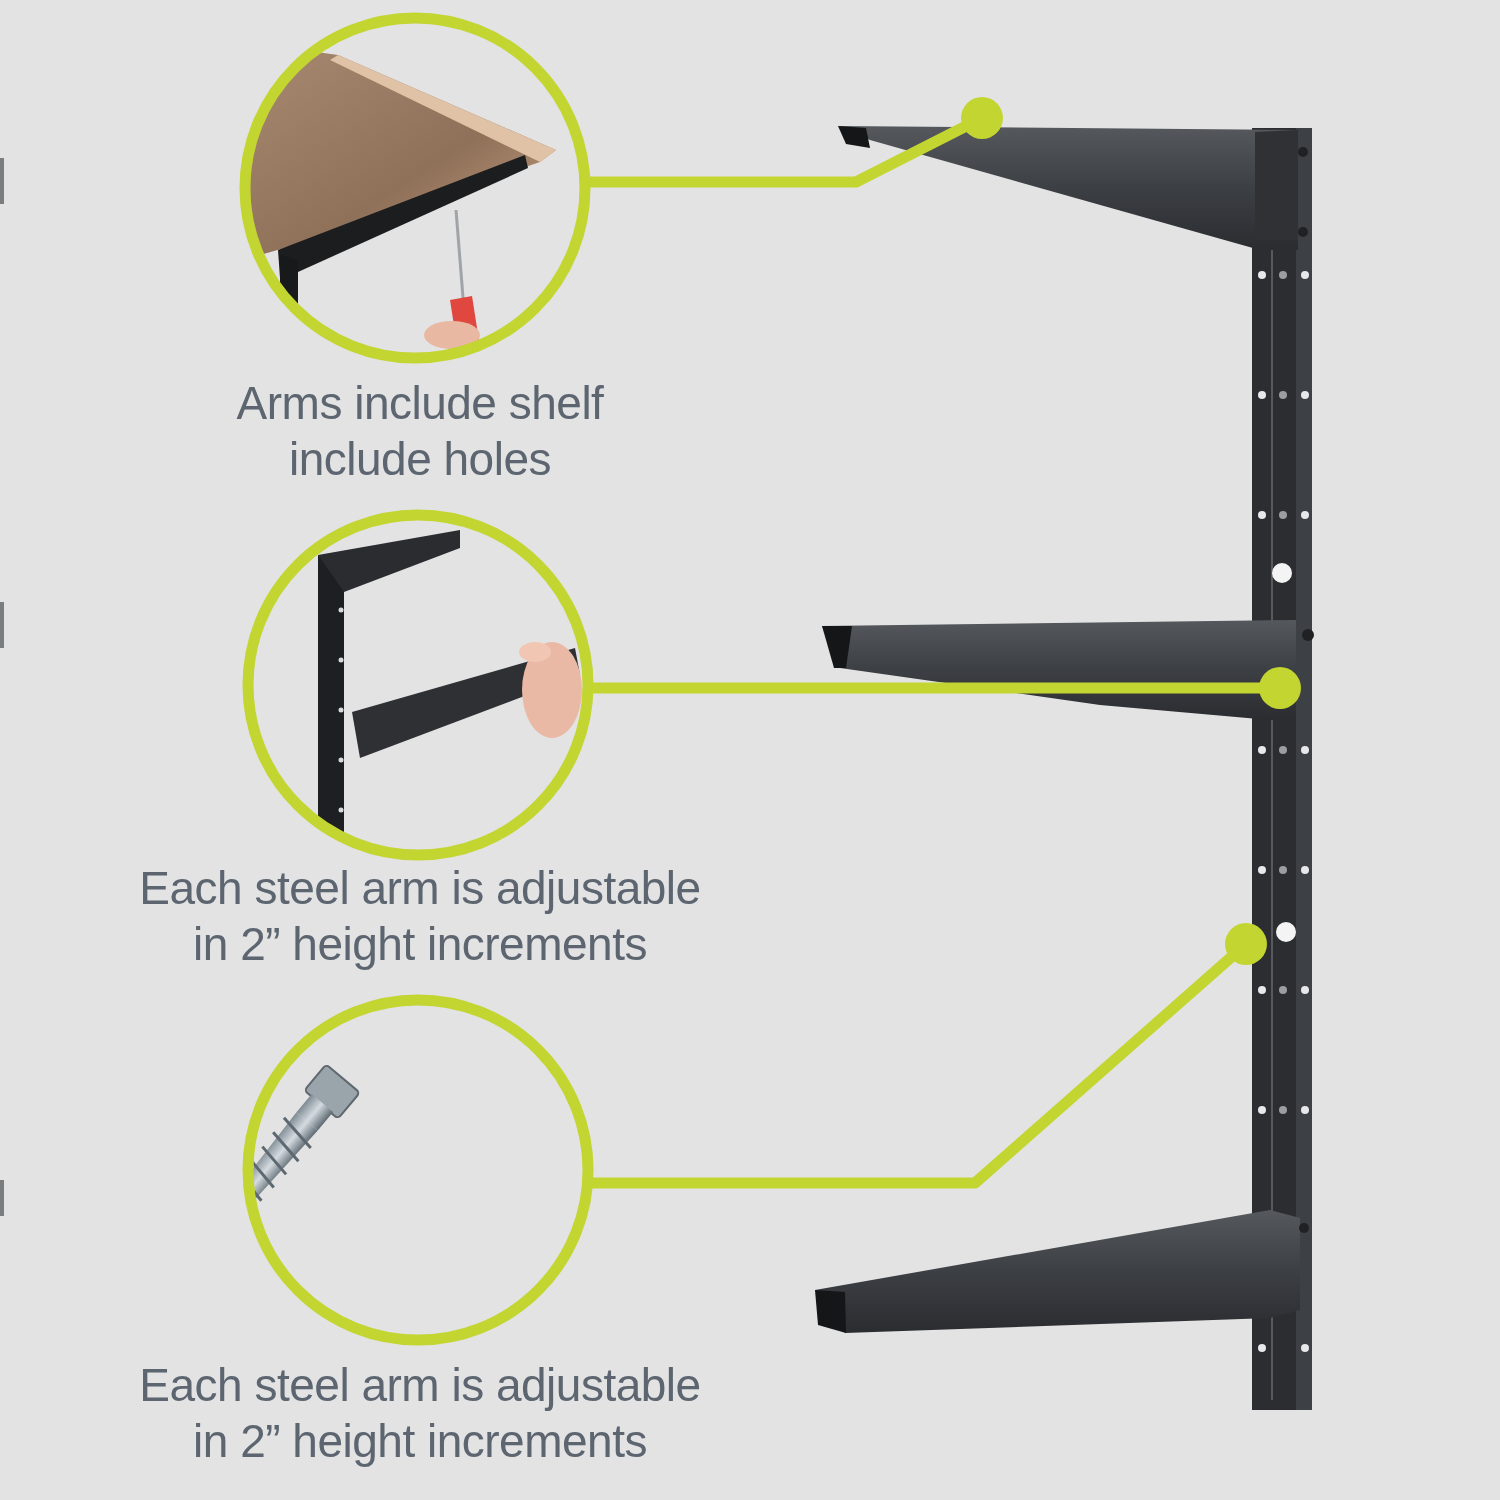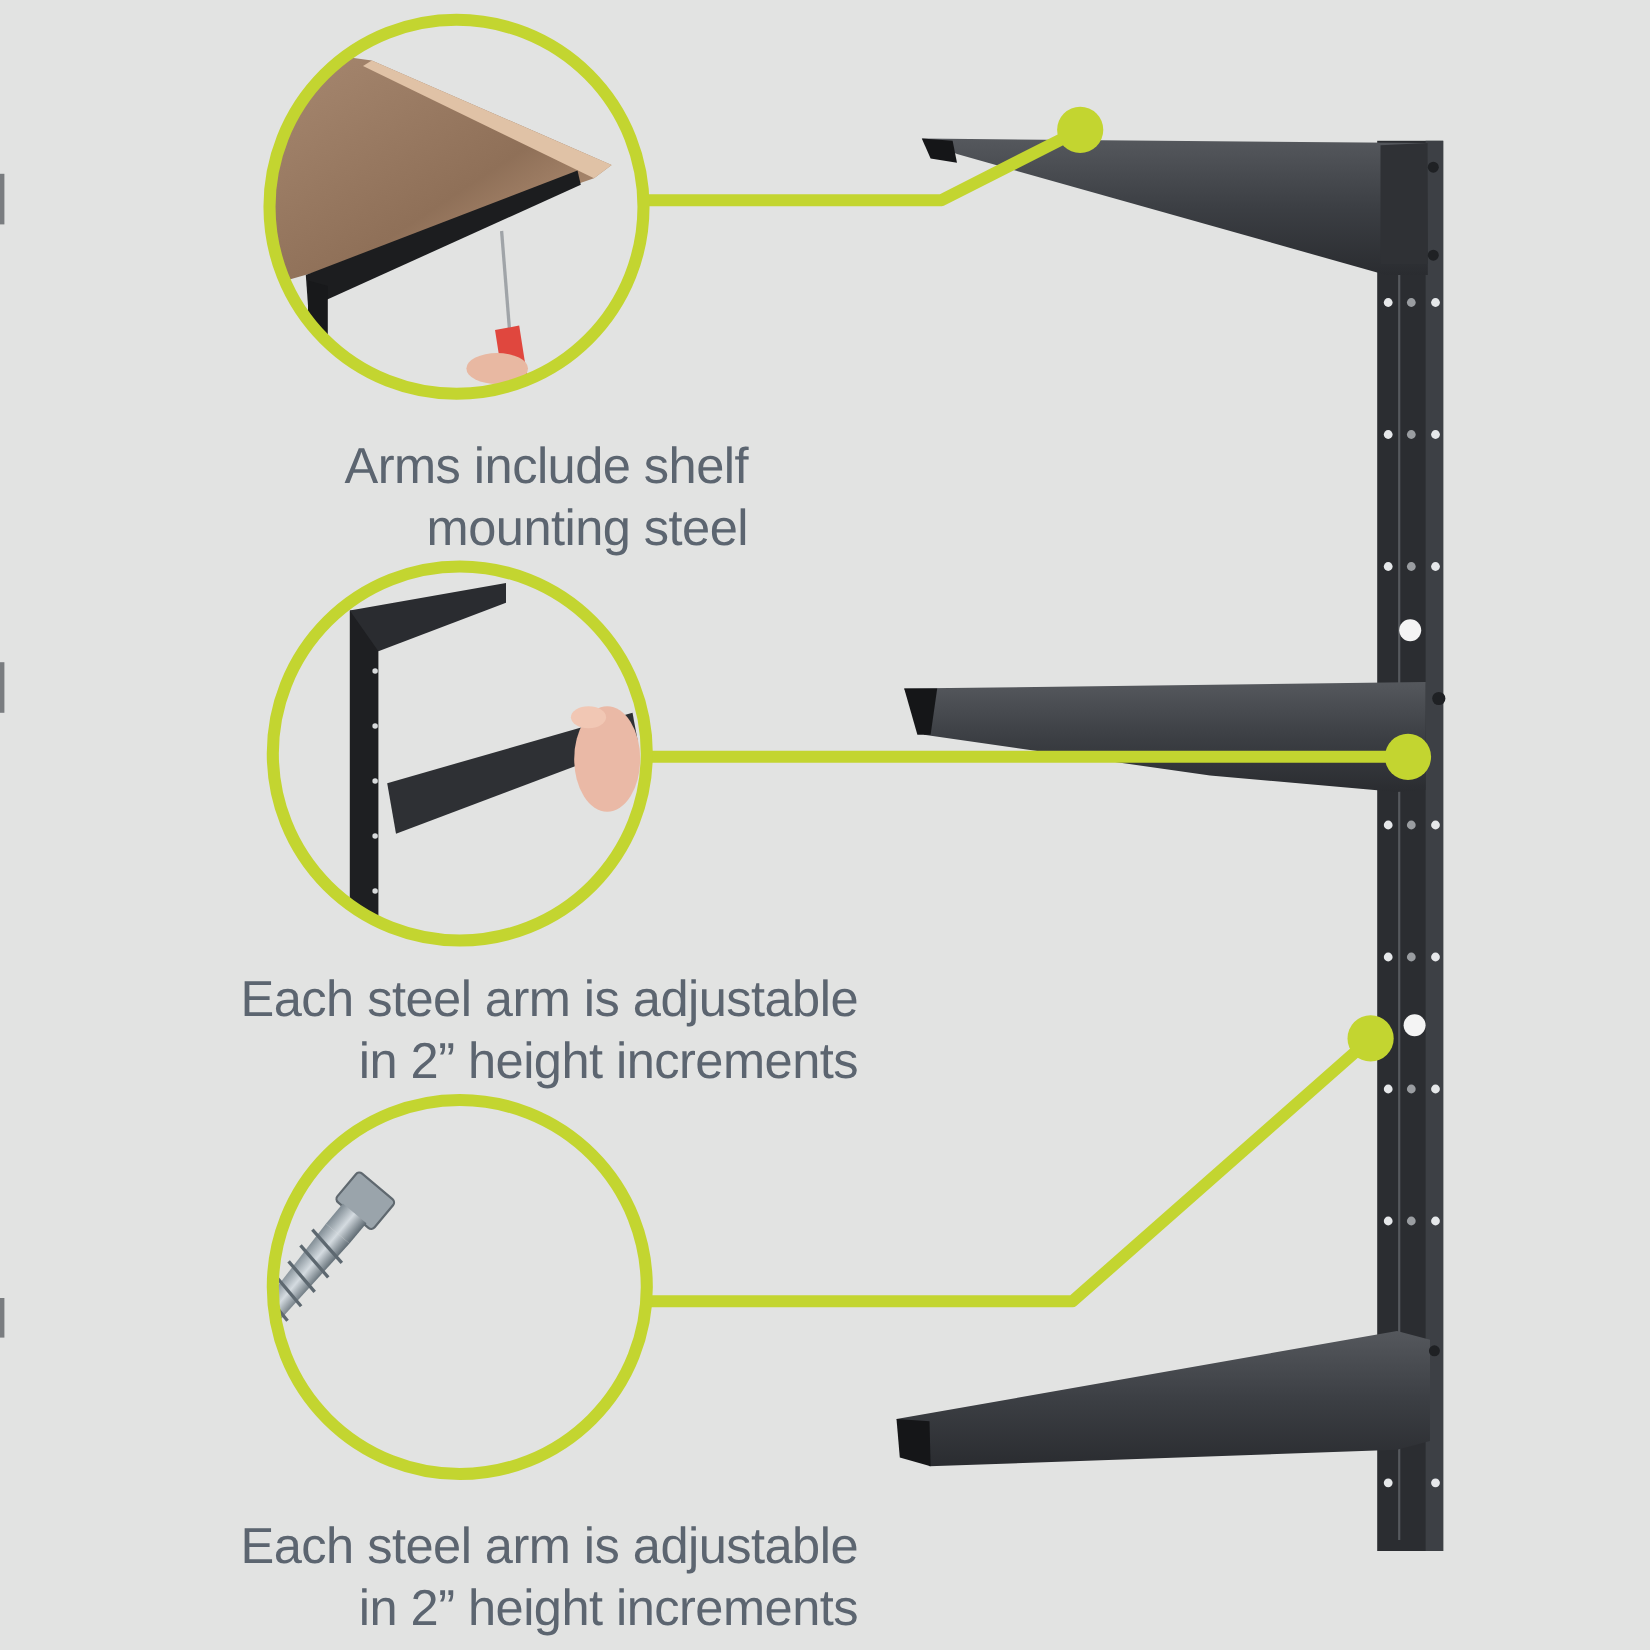--- a/index.html
+++ b/index.html
@@ -1,18 +1,18 @@
 <!DOCTYPE html>
 <html><head>
   <meta charset="utf-8">
   <style>
     html, body { margin: 0; padding: 0; }
     body { width: 1500px; height: 1500px; background: #e2e3e2; position: relative; overflow: hidden; font-family: "Liberation Sans", sans-serif; }
     .canvas { position: absolute; left: 0; top: 0; width: 1500px; height: 1500px; }
-    .caption { position: absolute; color: #5c6570; font-weight: 300; text-align: right; font-size: 46px; line-height: 56px; letter-spacing: -0.5px; font-family: "Liberation Sans", sans-serif; margin-top: 20px; }
+    .caption { position: absolute; color: #5c6570; font-weight: 300; text-align: center; font-size: 46px; line-height: 56px; letter-spacing: -0.5px; font-family: "Liberation Sans", sans-serif; }
     .caption span { display: block; white-space: nowrap; }
     .cap1 { left: 160px; top: 375px; width: 520px; }
     .cap2 { left: 60px; top: 860px; width: 720px; }
     .cap3 { left: 60px; top: 1357px; width: 720px; }
     .edge-tick { position: absolute; left: 0; width: 4px; background: #7a7d80; }
   </style>
 </head>
 <body>
 
 <div class="edge-tick" style="top:158px;height:46px;"></div>
@@ -163,21 +163,21 @@
           <line x1="-8" y1="220" x2="8" y2="226"></line>
         </g>
       </g>
     </g>
     <circle cx="418" cy="1170" r="170" fill="none" stroke="#c3d530" stroke-width="11"></circle>
   </g>
 </svg>
 
 <div class="caption cap1">
   <span>Arms include shelf</span>
-  <span>mounting steel</span>
+  <span>include holes</span>
 </div>
 <div class="caption cap2">
   <span>Each steel arm is adjustable</span>
   <span>in 2” height increments</span>
 </div>
 <div class="caption cap3">
   <span>Each steel arm is adjustable</span>
   <span>in 2” height increments</span>
 </div>
 

